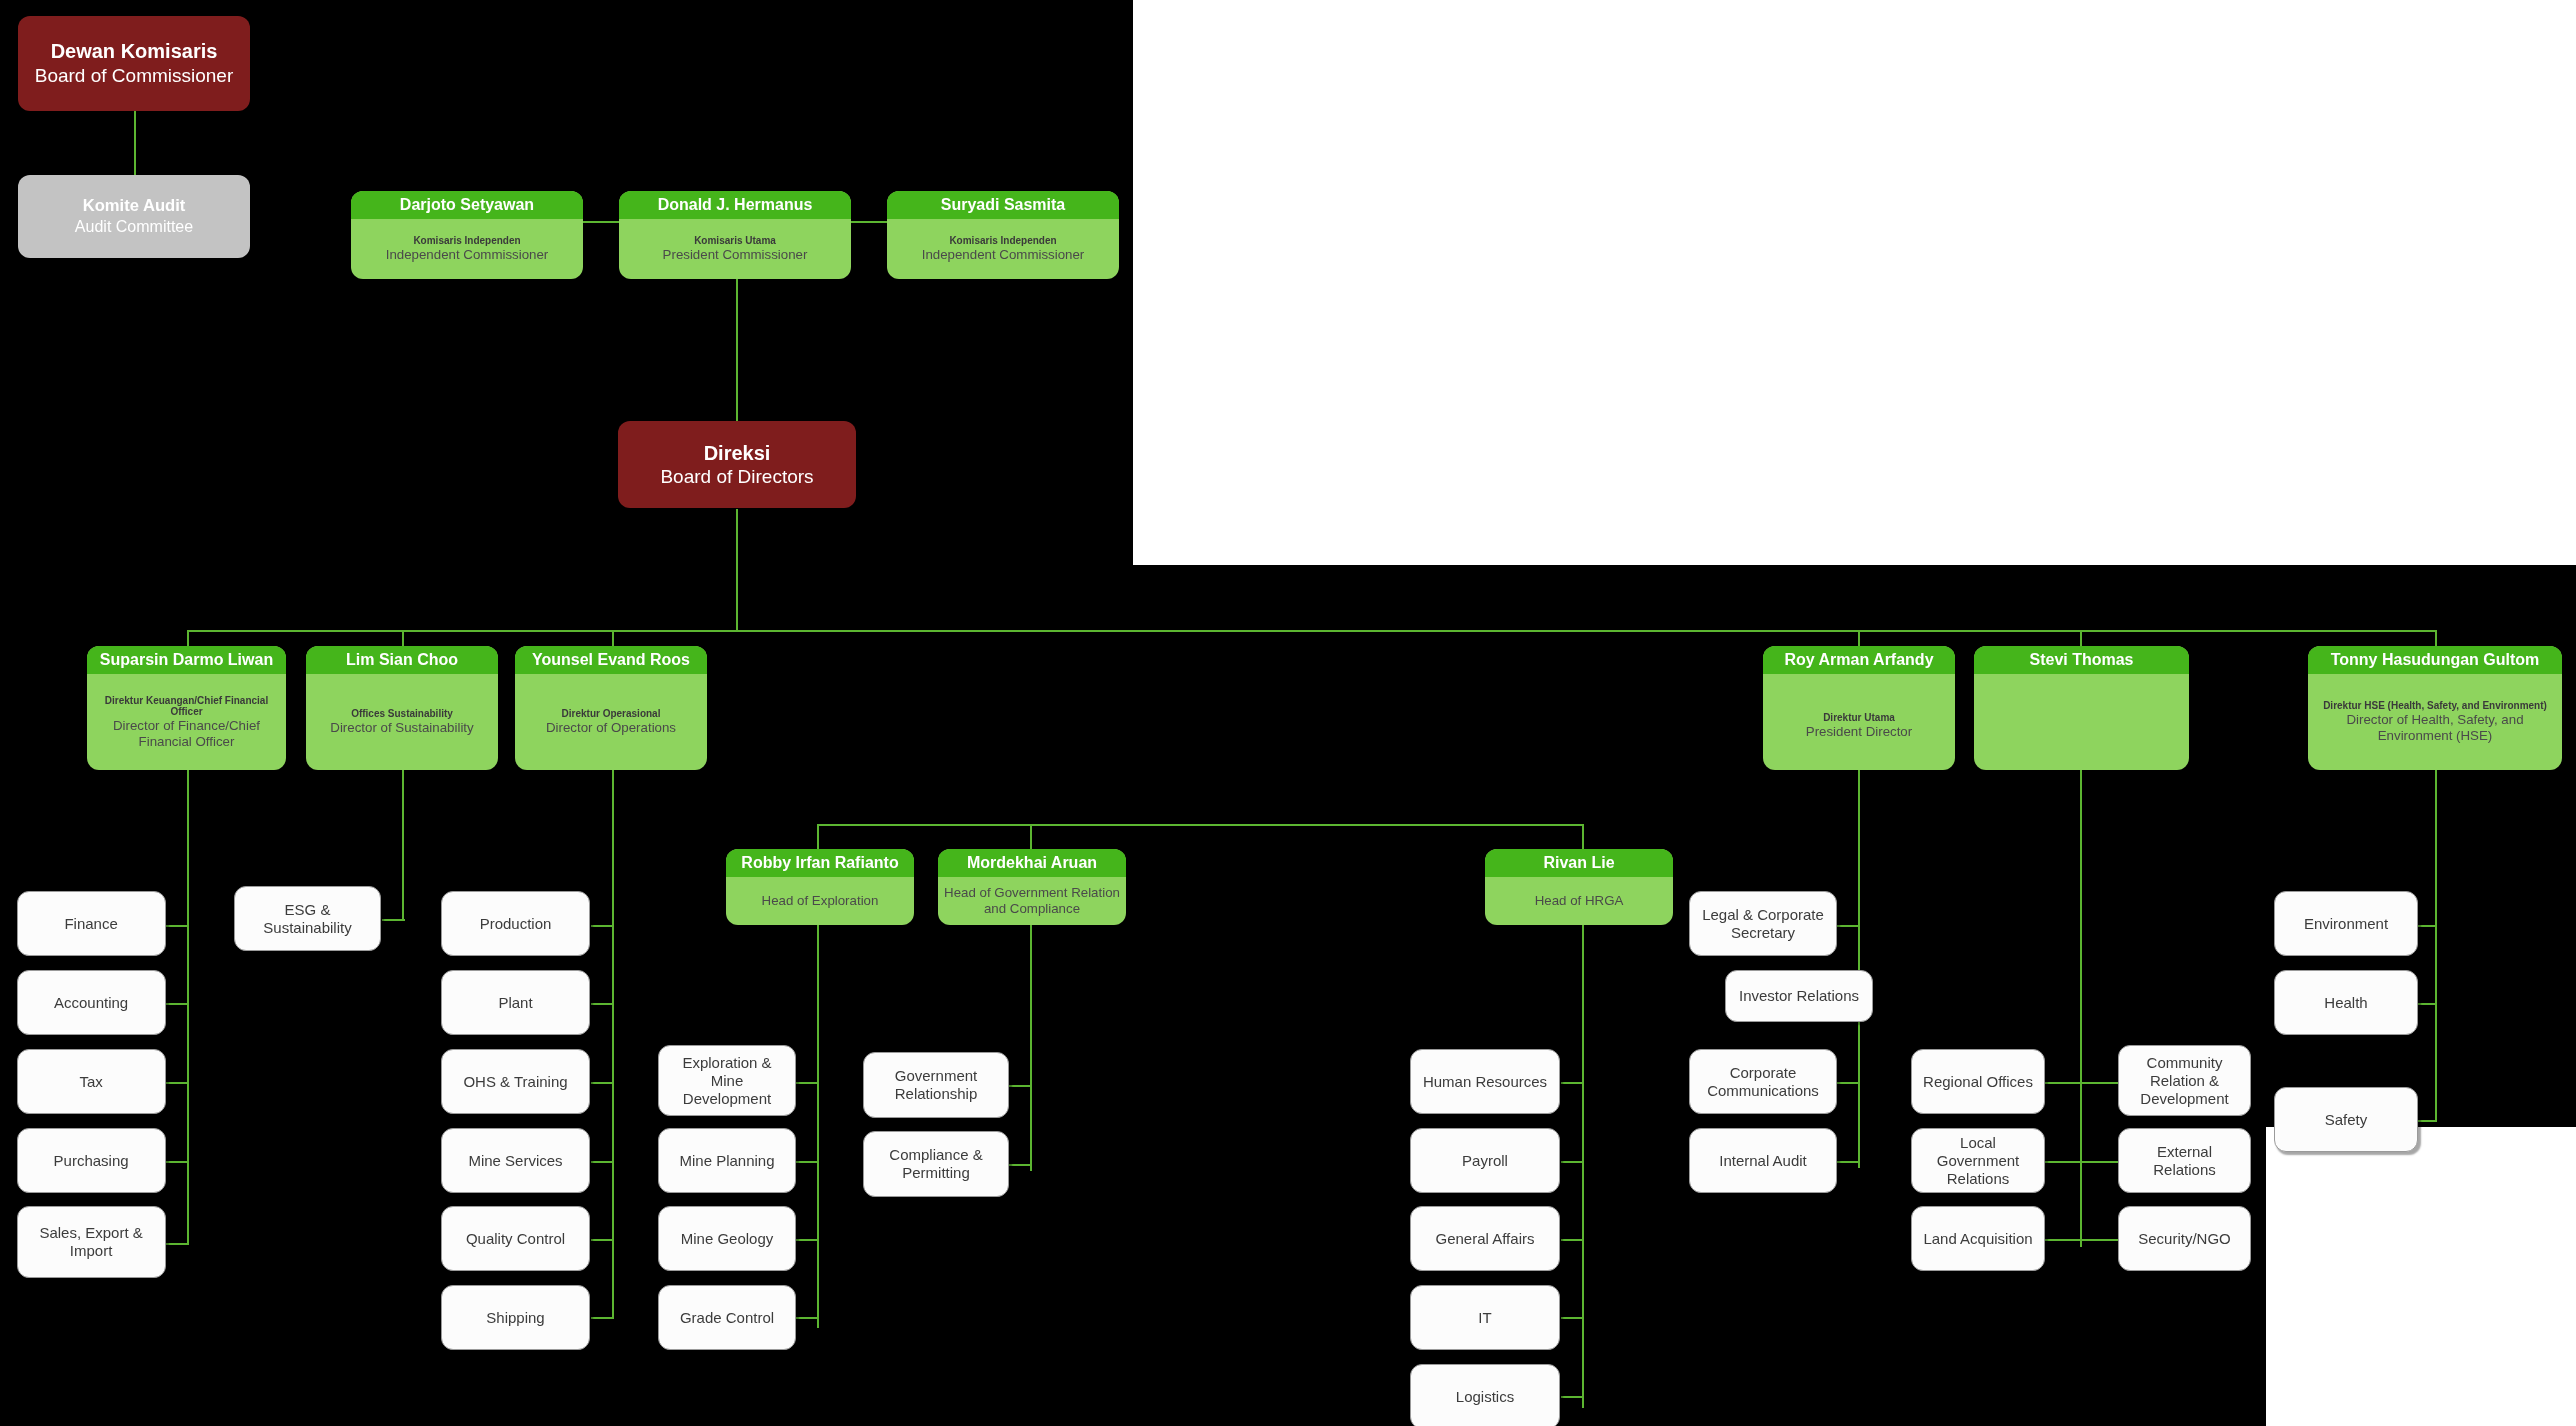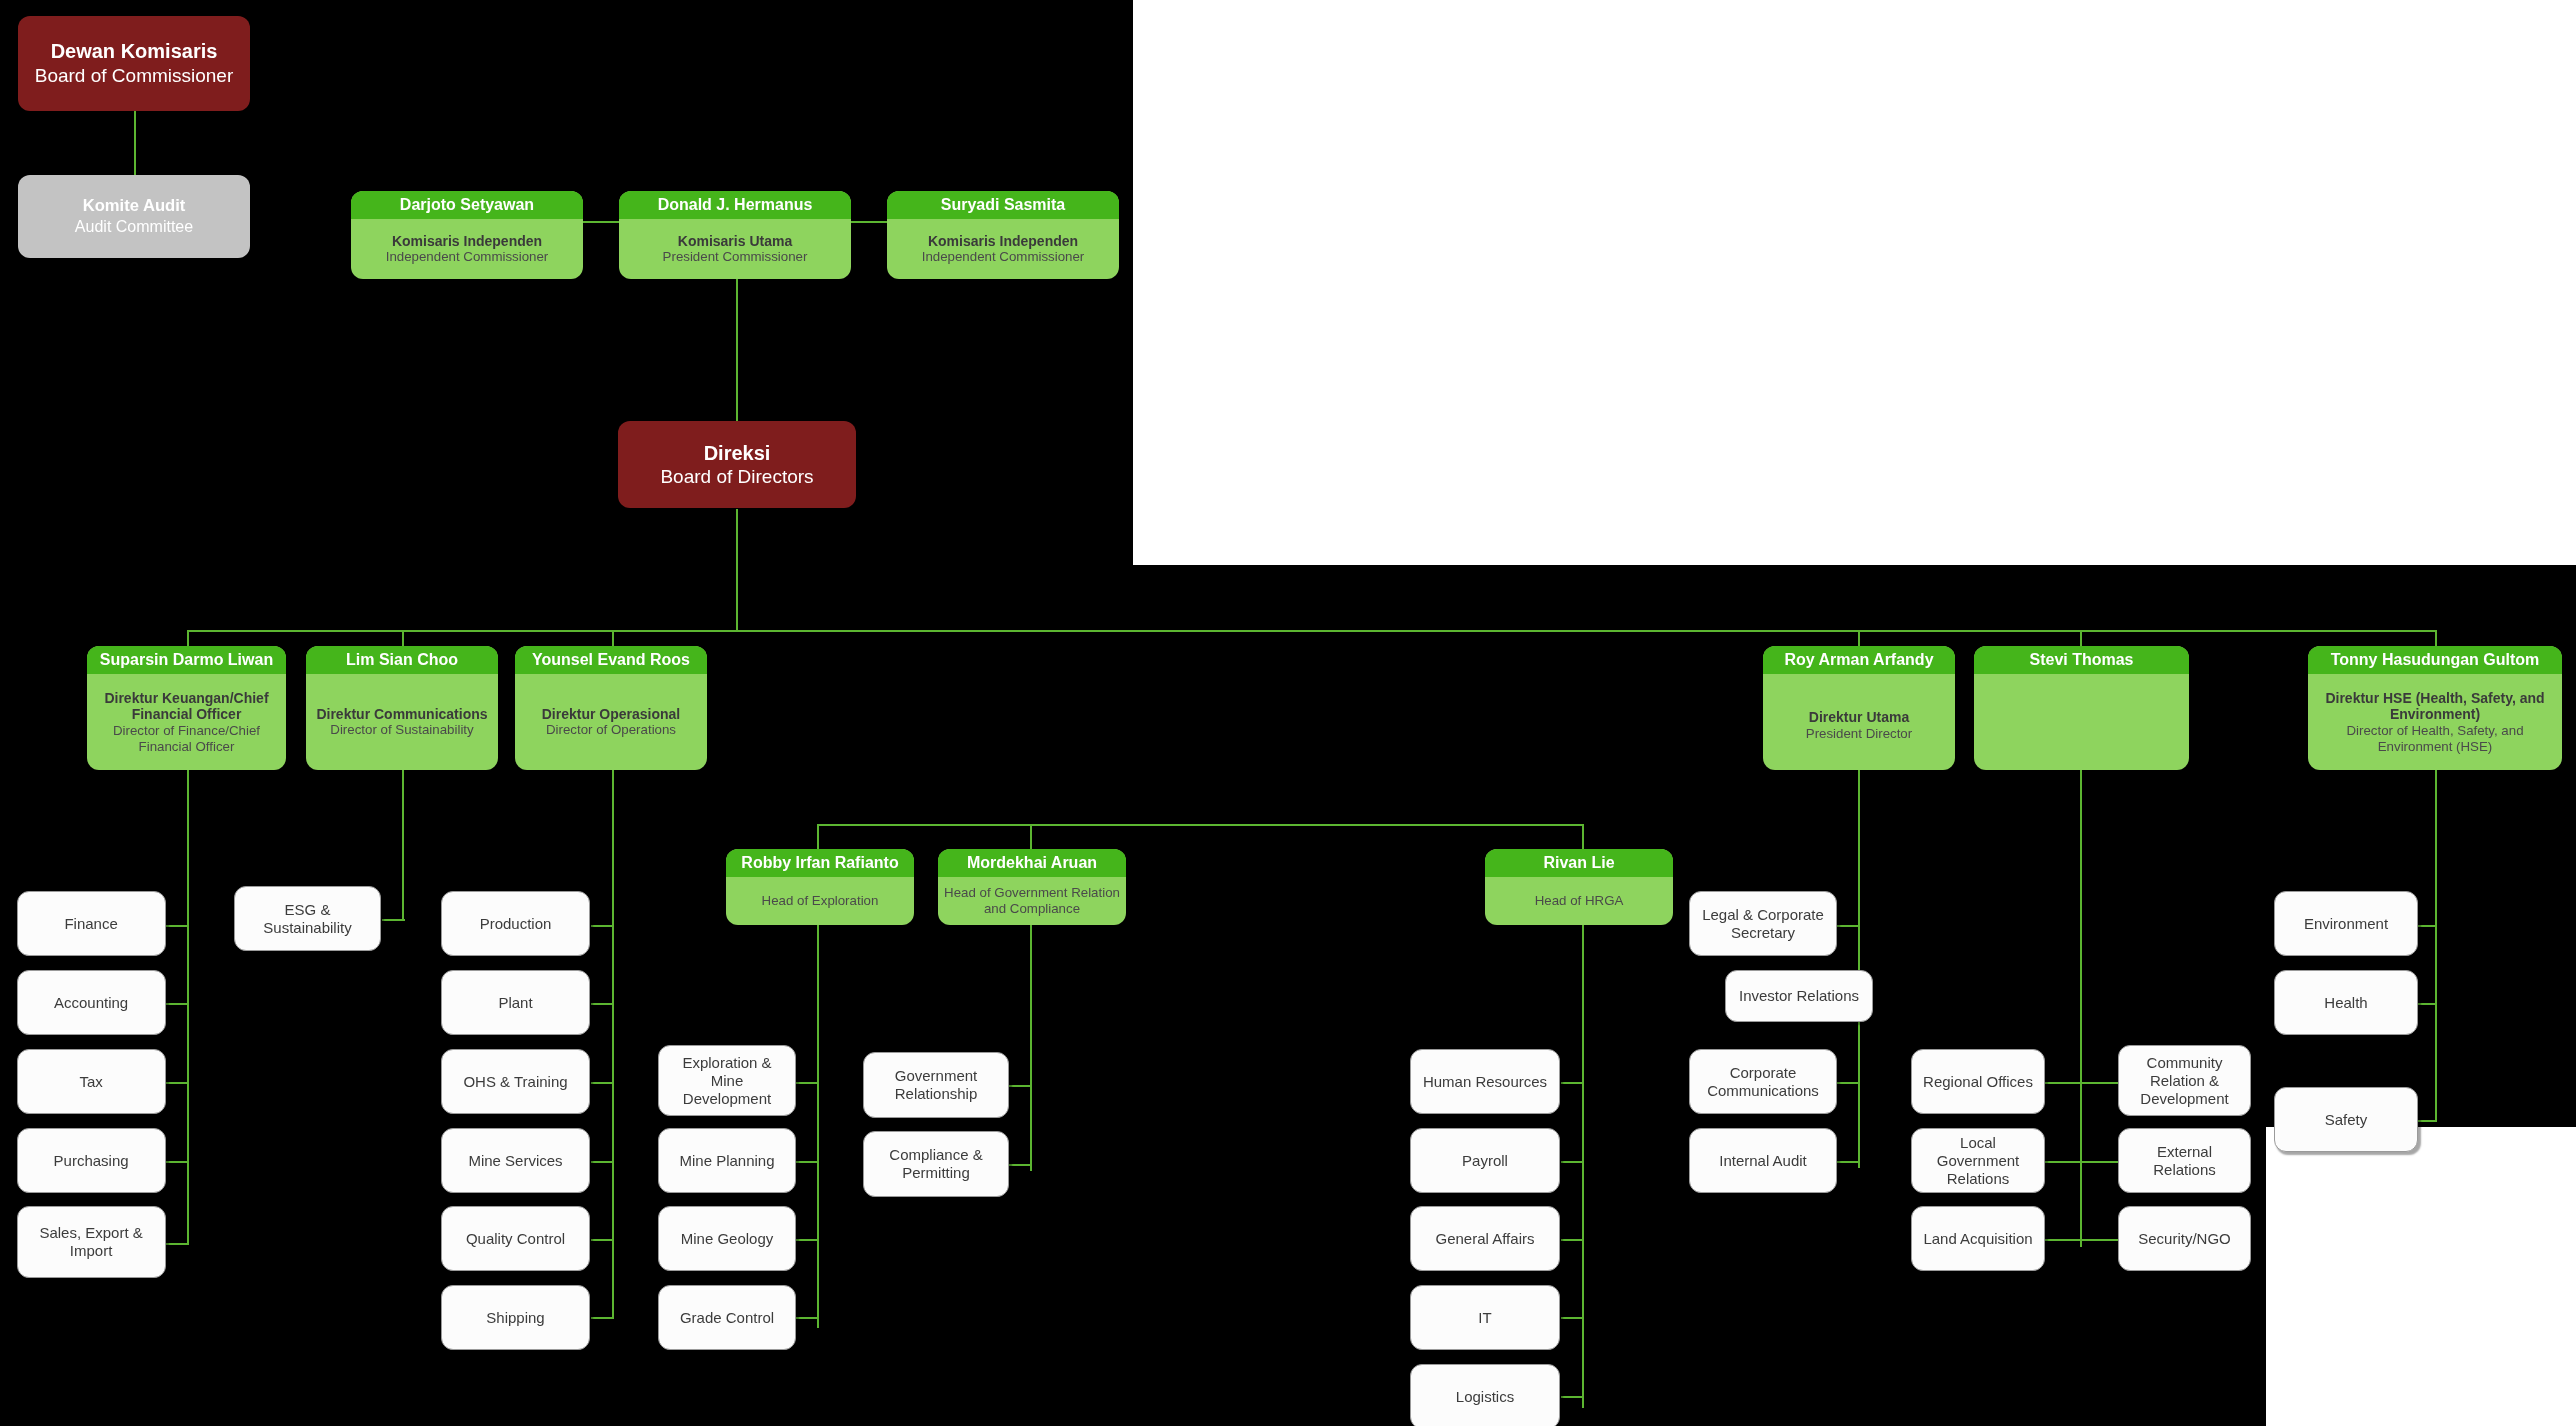--- a/index.html
+++ b/index.html
@@ -33,21 +33,21 @@
   .node.grey .t1{color:#ffffff;font-weight:bold;font-size:16.6px;line-height:1.25;}
   .node.grey .t2{color:#ffffff;font-weight:normal;font-size:16px;line-height:1.25;}
 
   
   .node.person{background:#8ed45e;}
   .node.person .hd{background:#45b51b;color:#ffffff;font-weight:bold;
         font-size:16px;line-height:1.2;display:flex;align-items:center;
         justify-content:center;text-align:center;padding:4.4px 5.5px;box-sizing:border-box;}
   .node.person .bd{flex:1;display:flex;flex-direction:column;align-items:center;
         justify-content:center;text-align:center;padding:2.2px 4.4px;box-sizing:border-box;}
-  .node.person .bd .r1{color:#3a3a3a;font-weight:bold;font-size:14px;line-height:1.18;}
+  .node.person .bd .r1{color:#3a3a3a;font-weight:bold;font-size:10px;line-height:1.18;}
   .node.person .bd .r2{color:#4a4a4a;font-weight:normal;font-size:13.3px;line-height:1.18;}
 
   
   .node.leaf{background:#fcfcfc;border:1.1px solid #9a9a9a;
         box-shadow:2.2px 2.8px 1.7px rgba(0,0,0,.35);
         align-items:center;justify-content:center;text-align:center;
         color:#3c3c3c;font-size:15px;line-height:1.2;padding:2.2px 5.5px;}
 </style>
 </head>
 <body>
@@ -173,21 +173,21 @@
   <div class="node person" style="left:87px;top:646px;width:199px;height:124px;">
     <div class="hd">Suparsin Darmo Liwan</div>
     <div class="bd">
       <div class="r1">Direktur Keuangan/Chief Financial Officer</div>
       <div class="r2">Director of Finance/Chief Financial Officer</div>
     </div>
   </div>
   <div class="node person" style="left:306px;top:646px;width:192px;height:124px;">
     <div class="hd">Lim Sian Choo</div>
     <div class="bd">
-      <div class="r1">Direktur Communications</div>
+      <div class="r1">Offices Sustainability</div>
       <div class="r2">Director of Sustainability</div>
     </div>
   </div>
   <div class="node person" style="left:515px;top:646px;width:192px;height:124px;">
     <div class="hd">Younsel Evand Roos</div>
     <div class="bd">
       <div class="r1">Direktur Operasional</div>
       <div class="r2">Director of Operations</div>
     </div>
   </div>

